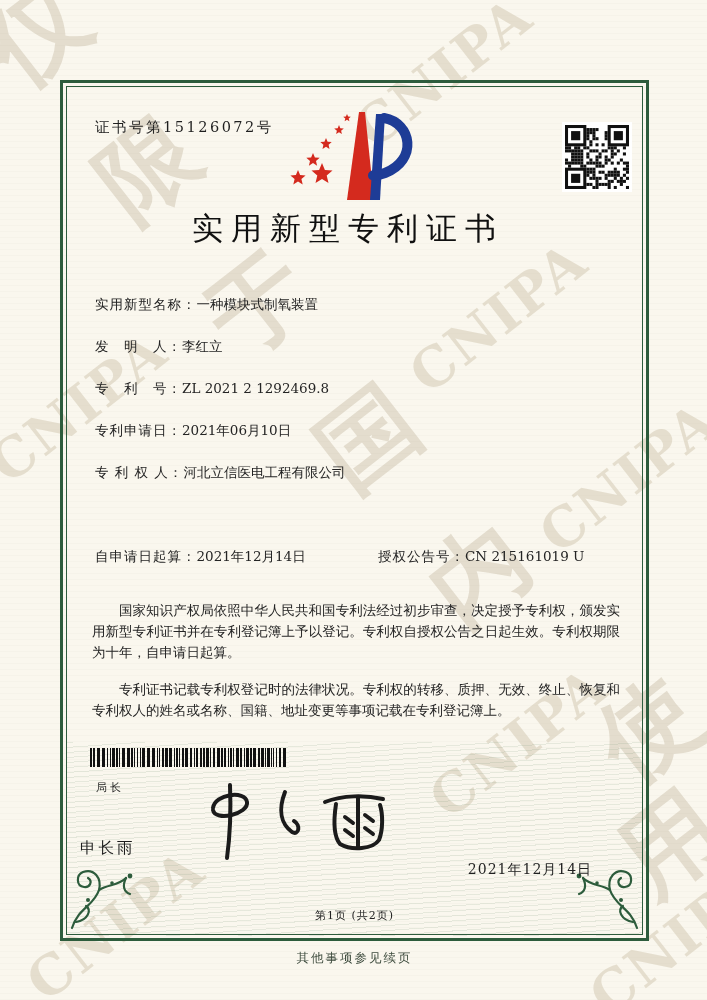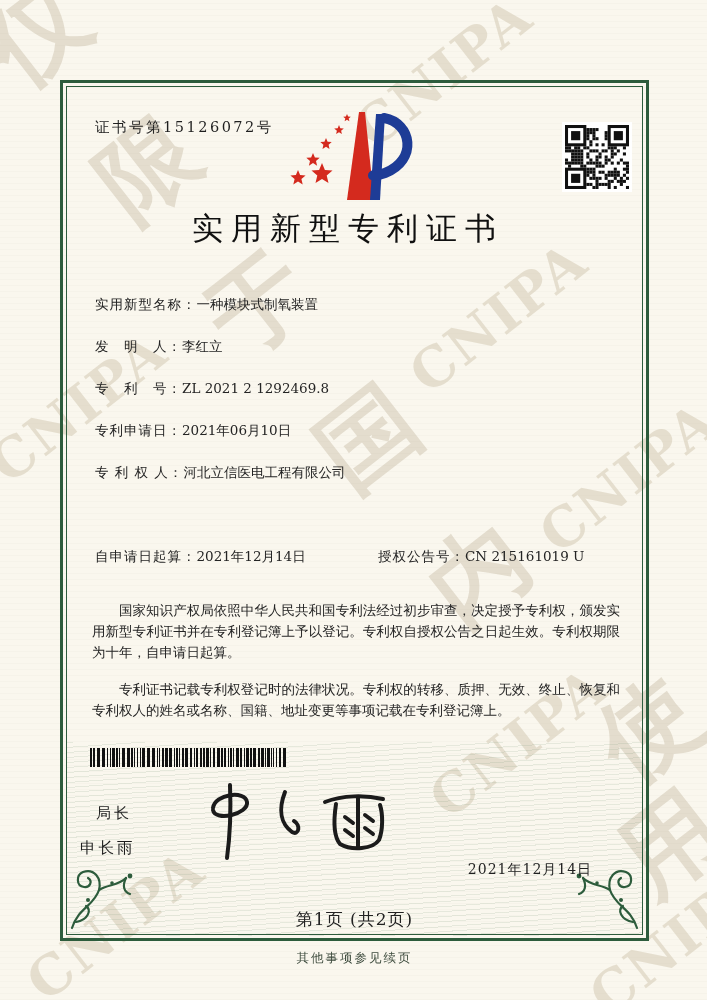--- a/index.html
+++ b/index.html
@@ -31,25 +31,25 @@
   .qr{position:absolute;left:562px;top:122px;width:64px;height:64px;background:#fff;padding:3px;}
   .title{position:absolute;left:60px;top:208px;width:576px;text-align:center;
     font-size:31px;font-weight:normal;letter-spacing:8px;color:#101010;}
   .field-row{position:absolute;left:95px;font-size:13.5px;white-space:nowrap;color:#242424;}
   .field-row .lbl{letter-spacing:1px;text-align:center;}
   .grant-no{position:absolute;left:283px;top:0;}
   .paras{position:absolute;left:92px;top:584px;width:528px;font-size:13.5px;
     line-height:21px;text-align:justify;color:#242424;}
   .paras p{margin:16px 0 11px 0;text-indent:2em;font-family:Liberation Serif, serif;}
   .barcode{position:absolute;left:90px;top:748px;width:197px;height:19px;}
-  .commissioner{position:absolute;left:96px;top:804px;font-size:15px;letter-spacing:3px;color:#1d1d1d;text-align:center;}
+  .commissioner{position:absolute;left:96px;top:780px;font-size:11px;letter-spacing:3px;color:#1d1d1d;text-align:center;}
   .commissioner-name{position:absolute;left:80px;top:838px;font-size:15.5px;letter-spacing:3px;color:#1d1d1d;}
   .signature{position:absolute;left:185px;top:780px;width:215px;height:85px;}
   .sign-date{position:absolute;left:420px;top:861px;width:220px;text-align:center;font-size:14px;color:#1f1f1f;letter-spacing:1px;}
-  .page-no{position:absolute;left:60px;top:908px;width:589px;text-align:center;font-size:17px;color:#222;letter-spacing:1px;}
+  .page-no{position:absolute;left:60px;top:908px;width:589px;text-align:center;font-size:11px;color:#222;letter-spacing:1px;}
   .footer-note{position:absolute;left:60px;top:950px;width:589px;text-align:center;font-size:12.5px;color:#3c4a3c;letter-spacing:2px;}
   .ornament{position:absolute;width:76px;height:78px;z-index:3;}
   .ornament.bl{left:66px;top:856px;}
   .ornament.br{left:567px;top:856px;transform:scaleX(-1);}
 </style>
 </head>
 <body>
 
 <div class="page">
 

